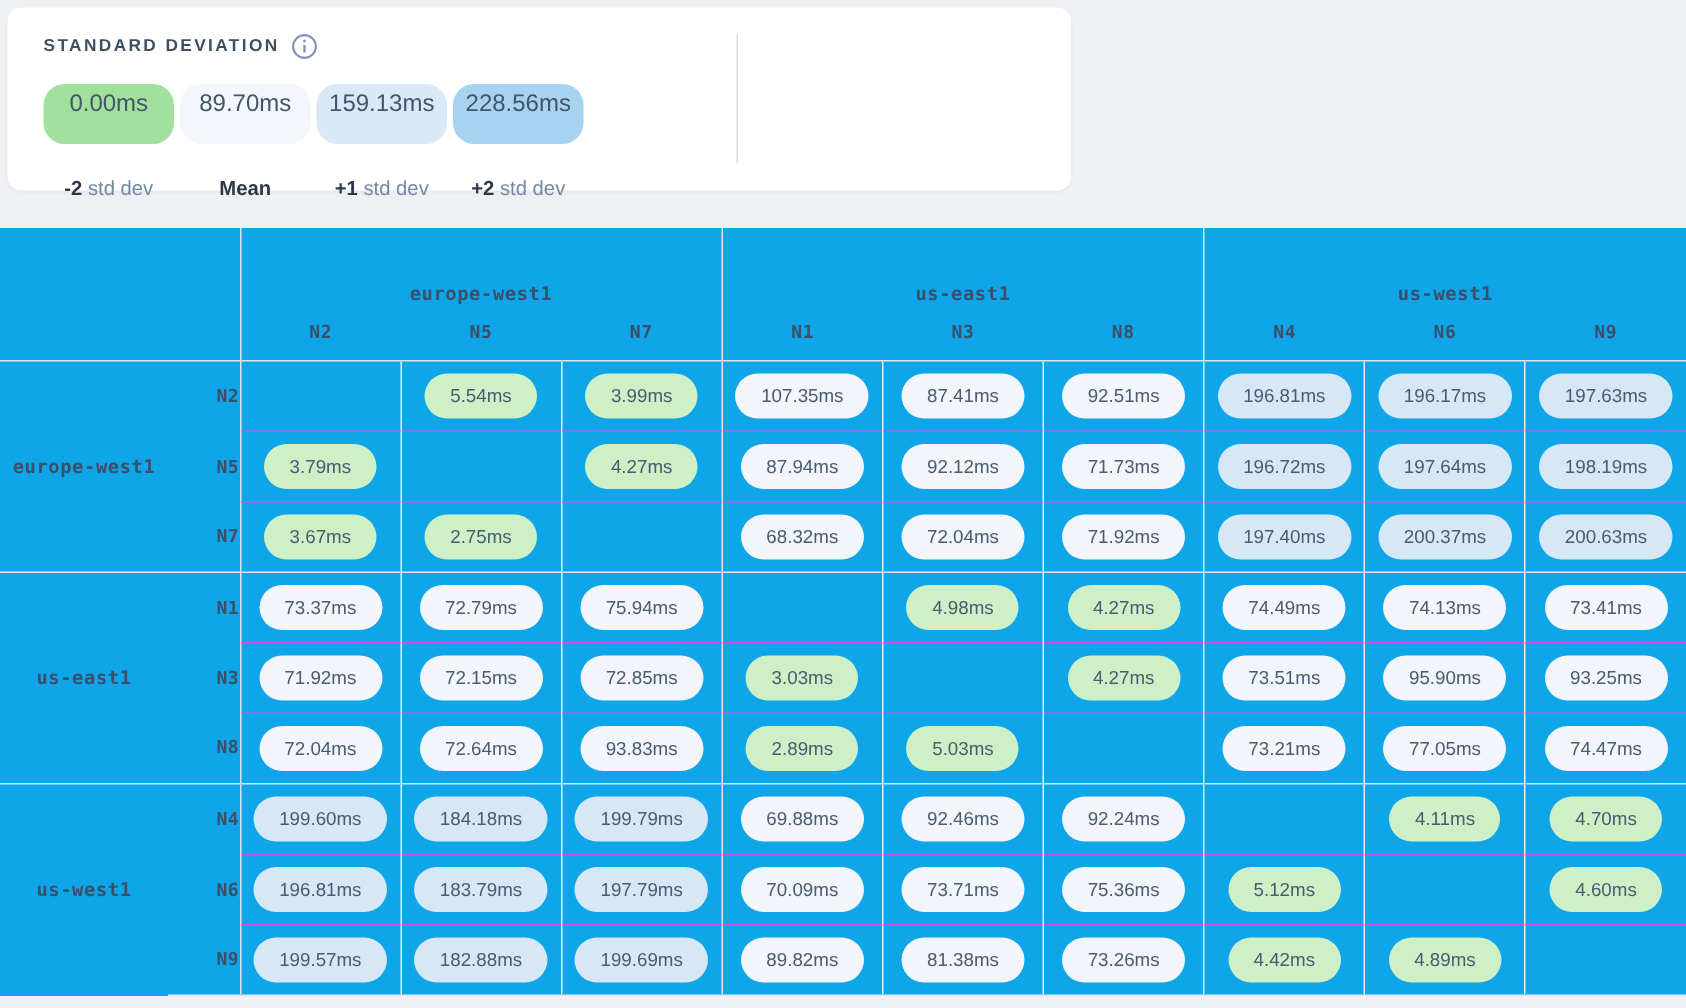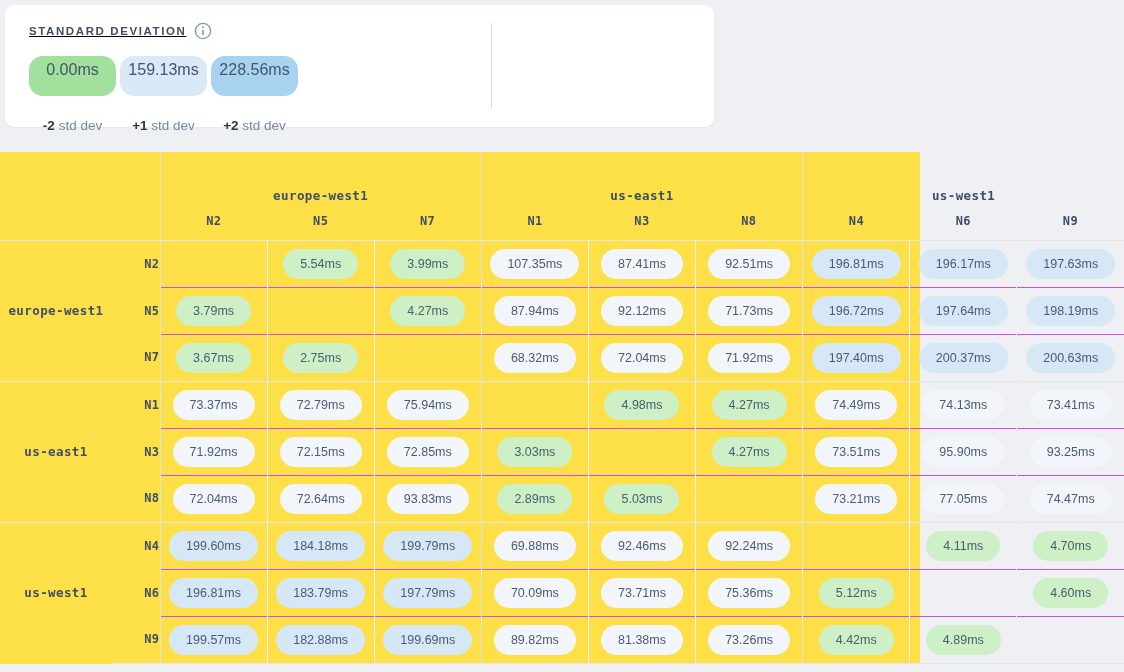--- a/index.html
+++ b/index.html
@@ -12,21 +12,21 @@
 
   
   .legend-card {
     position:absolute; left:5px; top:5px;
     width:709px; height:122px;
     background:#ffffff; border-radius:9px;
     box-shadow:0 1px 3px rgba(40,50,70,0.05);
     display:flex;
   }
   .std-section { width:487px; padding:17px 0 0 24px; position:relative; }
-  .section-title-row { display:flex; align-items:center; gap:8px; margin-bottom:16px;text-decoration:underline; }
+  .section-title-row { display:flex; align-items:center; gap:8px; margin-bottom:16px; }
   .std-title {
     font-size:11.5px; font-weight:bold; letter-spacing:1.6px;
     color:#3f4e63;
   }
   .info-icon { display:inline-flex; cursor:pointer; }
   .stops-row { display:flex; gap:4px; }
   .stop { width:87px; display:flex; flex-direction:column; align-items:center; }
   .legend-pill {
     width:87px; height:40px; line-height:27px; border-radius:14px;
     text-align:center; font-size:16px; color:#44556a;
@@ -47,22 +47,22 @@
   .noconn-section { padding:17px 0 0 23px; }
   .noconn-title { font-size:14.5px; color:#3b3b3b; }
   .noconn-pill {
     margin-top:15px; width:84px; height:28px; line-height:26px;
     border-radius:14px; background:#fdefd6; text-align:center;
     font-size:12px; color:#9a9a98; letter-spacing:1px;
   }
 
   
   .matrix-wrap {
-    position:absolute; left:0; top:152px; width:920px;
-    background:#fde047;
+    position:absolute; left:0; top:152px; width:1124px;
+    background:#0ea5e9;
   }
   table.matrix { width:1124px; border-collapse:collapse; table-layout:fixed; }
   .matrix th, .matrix td { padding:0; vertical-align:middle; }
 
   .col-region { width:112px; }
   .col-node   { width:48px;  }
 
   .mono {
     font-family:"DejaVu Sans Mono", monospace;
     font-weight:bold; color:#3d4e66; letter-spacing:0.4px;
@@ -110,20 +110,24 @@
           <circle cx="9" cy="9" r="7.6" fill="none" stroke="#8096b8" stroke-width="1.4"></circle>
           <line x1="9" y1="8" x2="9" y2="13" stroke="#8096b8" stroke-width="1.6"></line>
           <circle cx="9" cy="5.3" r="1" fill="#8096b8"></circle>
         </svg>
       </span>
     </div>
     <div class="stops-row">
       <div class="stop">
         <div class="legend-pill tone-green-strong">0.00ms</div>
         <div class="stop-label"><b>-2</b> <span>std dev</span></div>
+      </div>
+      <div class="stop">
+        <div class="legend-pill tone-gray-legend">89.70ms</div>
+        <div class="stop-label"><b>Mean</b> <span></span></div>
       </div>
       <div class="stop">
         <div class="legend-pill tone-blue-light">159.13ms</div>
         <div class="stop-label"><b>+1</b> <span>std dev</span></div>
       </div>
       <div class="stop">
         <div class="legend-pill tone-blue-strong">228.56ms</div>
         <div class="stop-label"><b>+2</b> <span>std dev</span></div>
       </div>
     </div>

